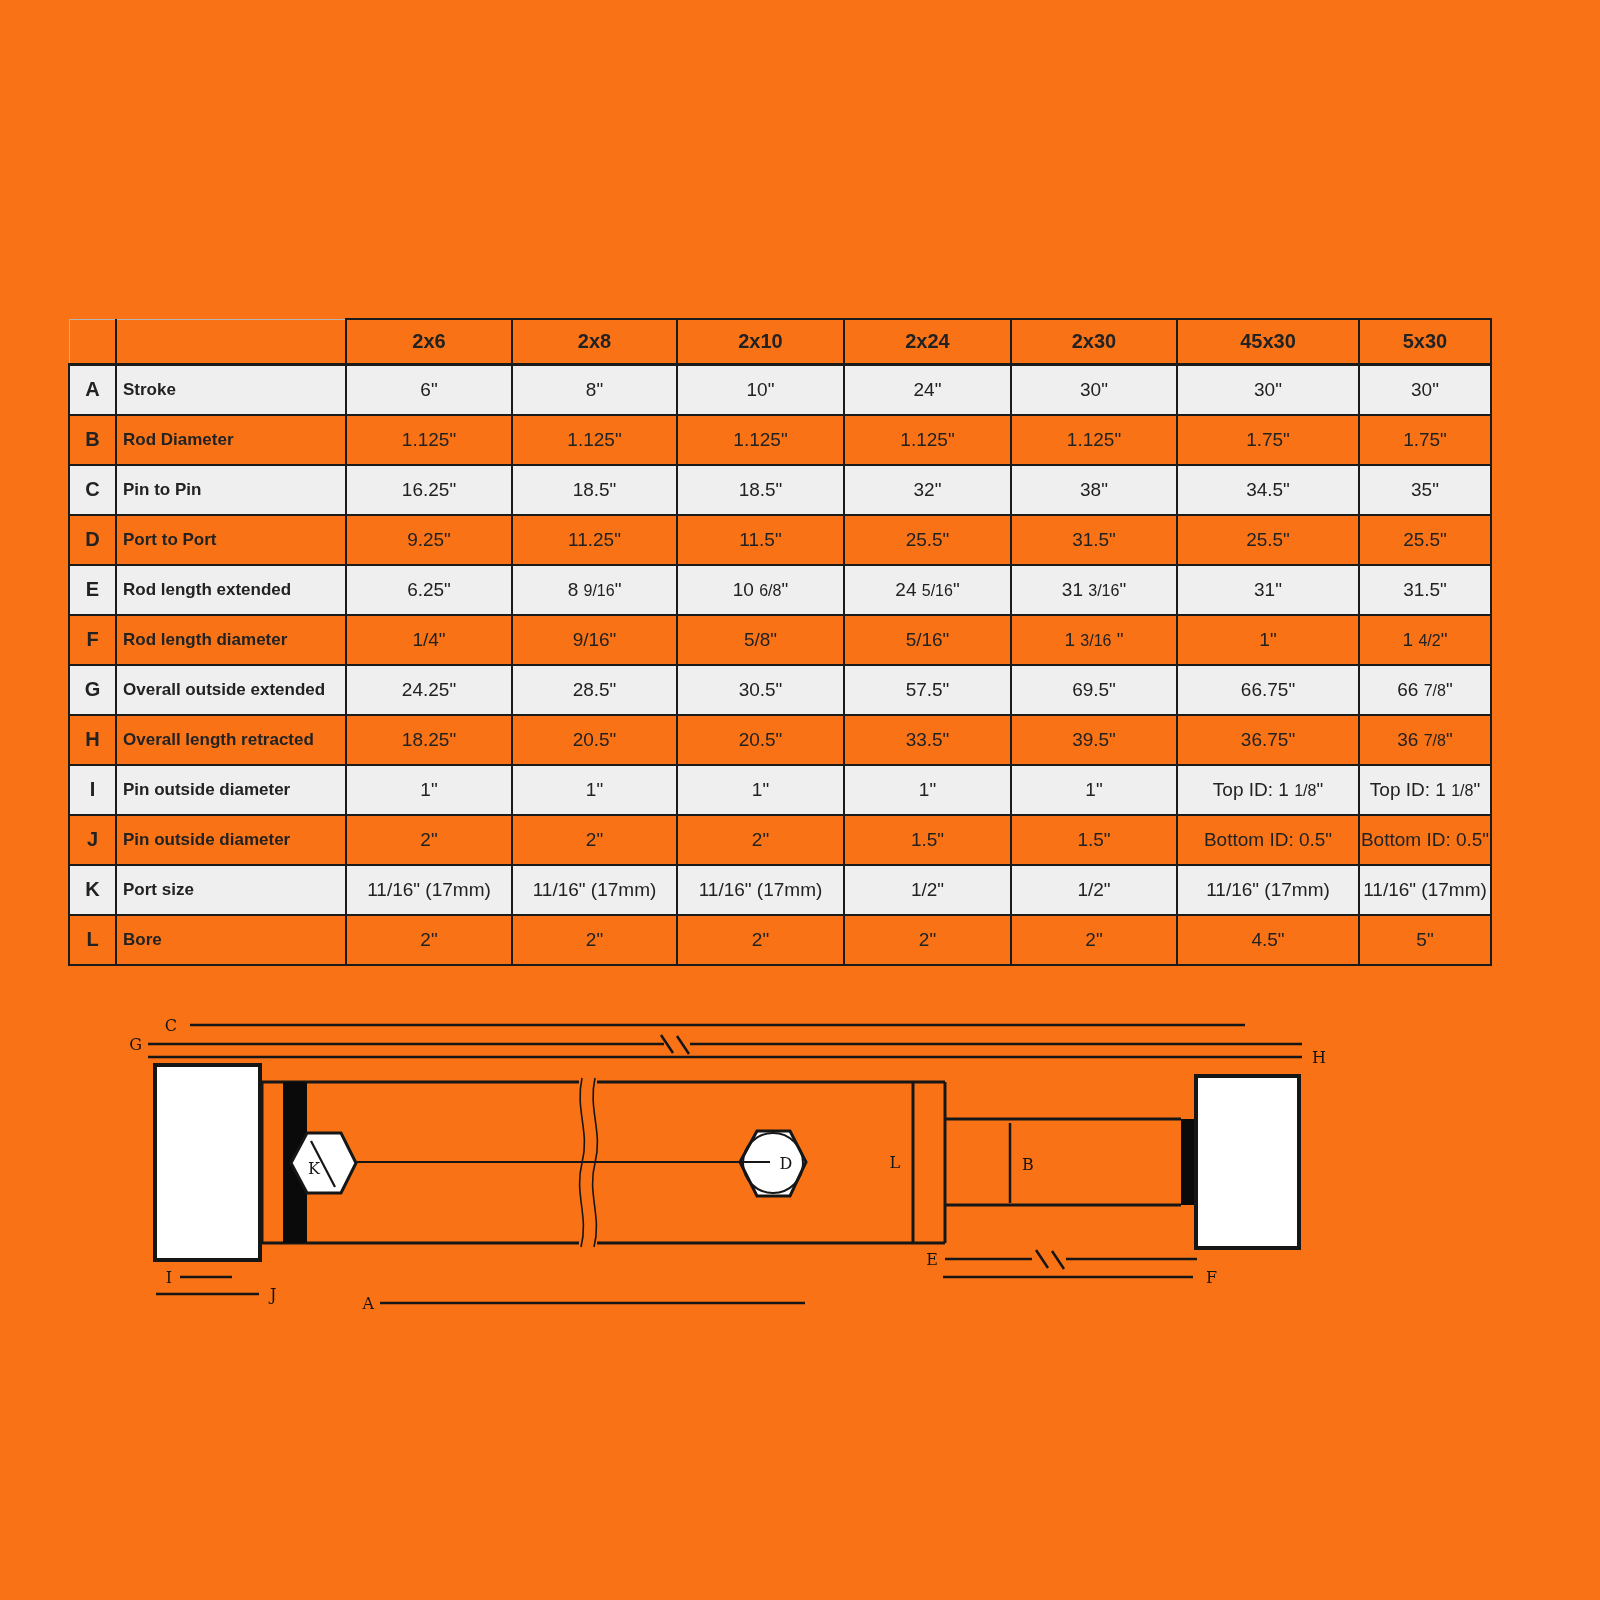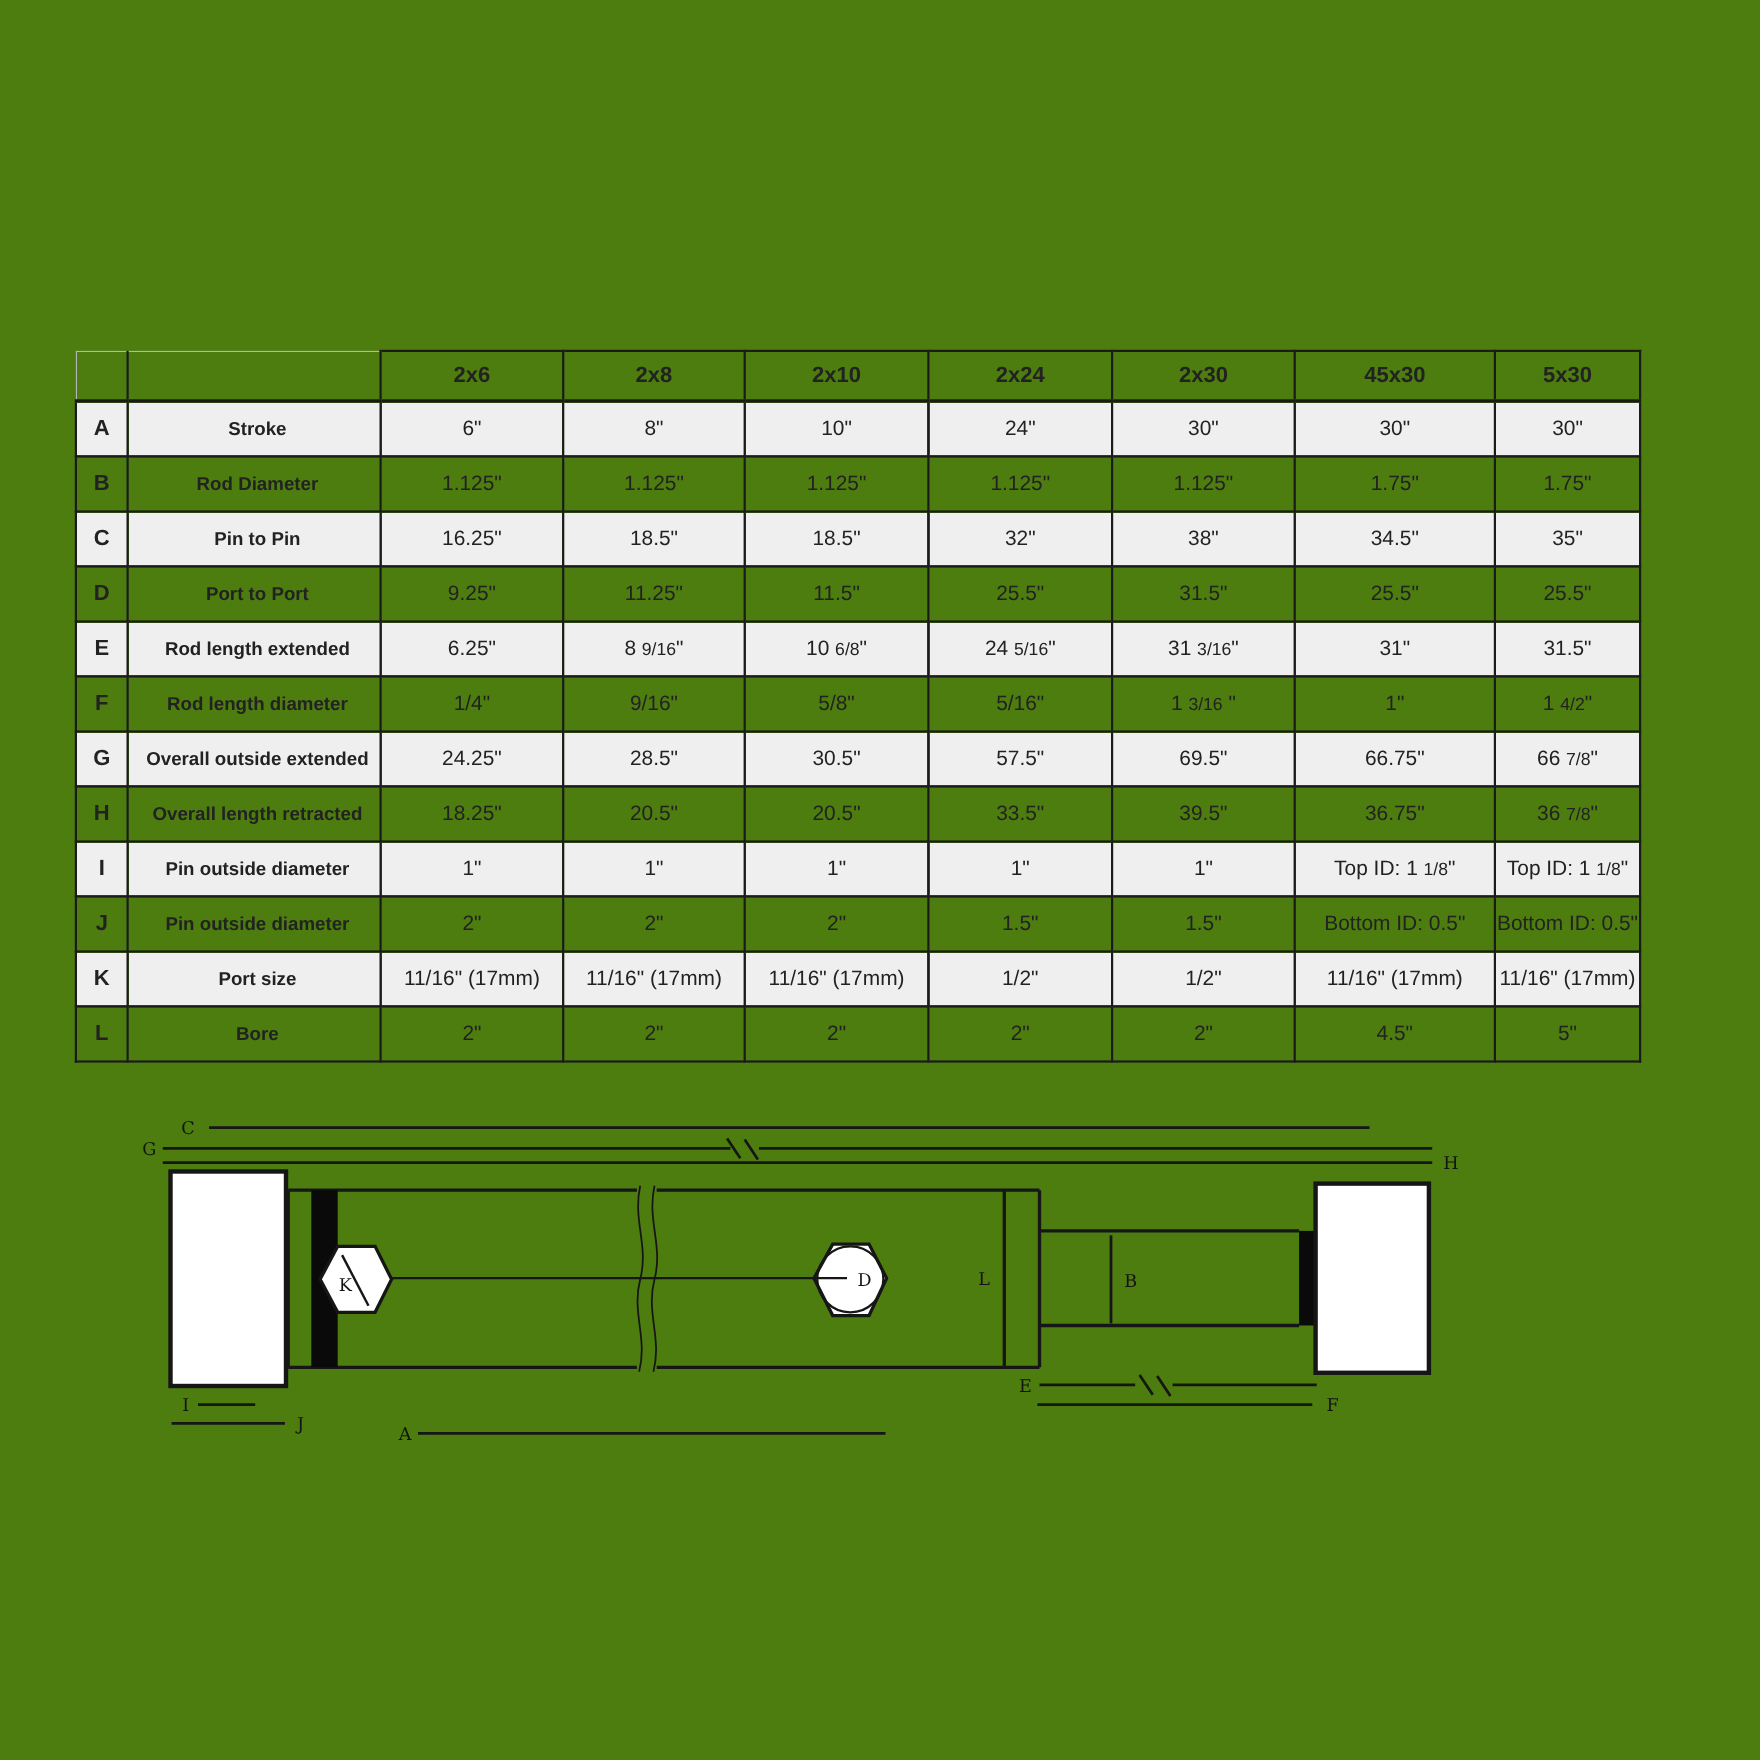--- a/index.html
+++ b/index.html
@@ -1,27 +1,27 @@
 <!DOCTYPE html>
 <html><head>
 <meta charset="utf-8">
 <style>
   html,body{margin:0;padding:0;background:#fff;}
-  .page{position:relative;width:1600px;height:1600px;background:#4d7c0f;overflow:hidden;
+  .page{position:relative;width:1600px;height:1600px;background:#f97316;overflow:hidden;
         font-family:"Liberation Sans",sans-serif;color:#222;}
   table.spec{position:absolute;left:68px;top:318px;border-collapse:collapse;table-layout:fixed;}
   table.spec th,table.spec td{border:2px solid #1b1b1b;text-align:center;padding:0;
         overflow:hidden;white-space:nowrap;}
   table.spec thead th{height:43px;font-size:20px;font-weight:bold;border-bottom:3px solid #1b1b1b;}
   table.spec thead th.corner{border-top:1px solid #b5b5b5;border-left:1px solid #b5b5b5;}
   table.spec thead th.corner2{border-left:1px solid #b5b5b5;border-top:1px solid #b5b5b5;}
   table.spec tbody tr{height:50px;}
   table.spec tbody tr.shade{background:#efefef;}
   table.spec tbody th.letter{font-size:20px;font-weight:bold;text-align:center;}
-  table.spec tbody th.pname{font-size:17px;font-weight:bold;text-align:center;padding-left:6px;}
+  table.spec tbody th.pname{font-size:17px;font-weight:bold;text-align:left;padding-left:6px;}
   table.spec tbody td{font-size:19px;font-weight:400;}
   table.spec .frac{font-size:16px;}
   svg.diagram{position:absolute;left:0;top:960px;width:1600px;height:400px;}
   svg.diagram text{font-family:"DejaVu Serif",serif;font-size:16px;fill:#141414;stroke:none;}
 </style>
 </head>
 <body>
 
 <div class="page">
 

